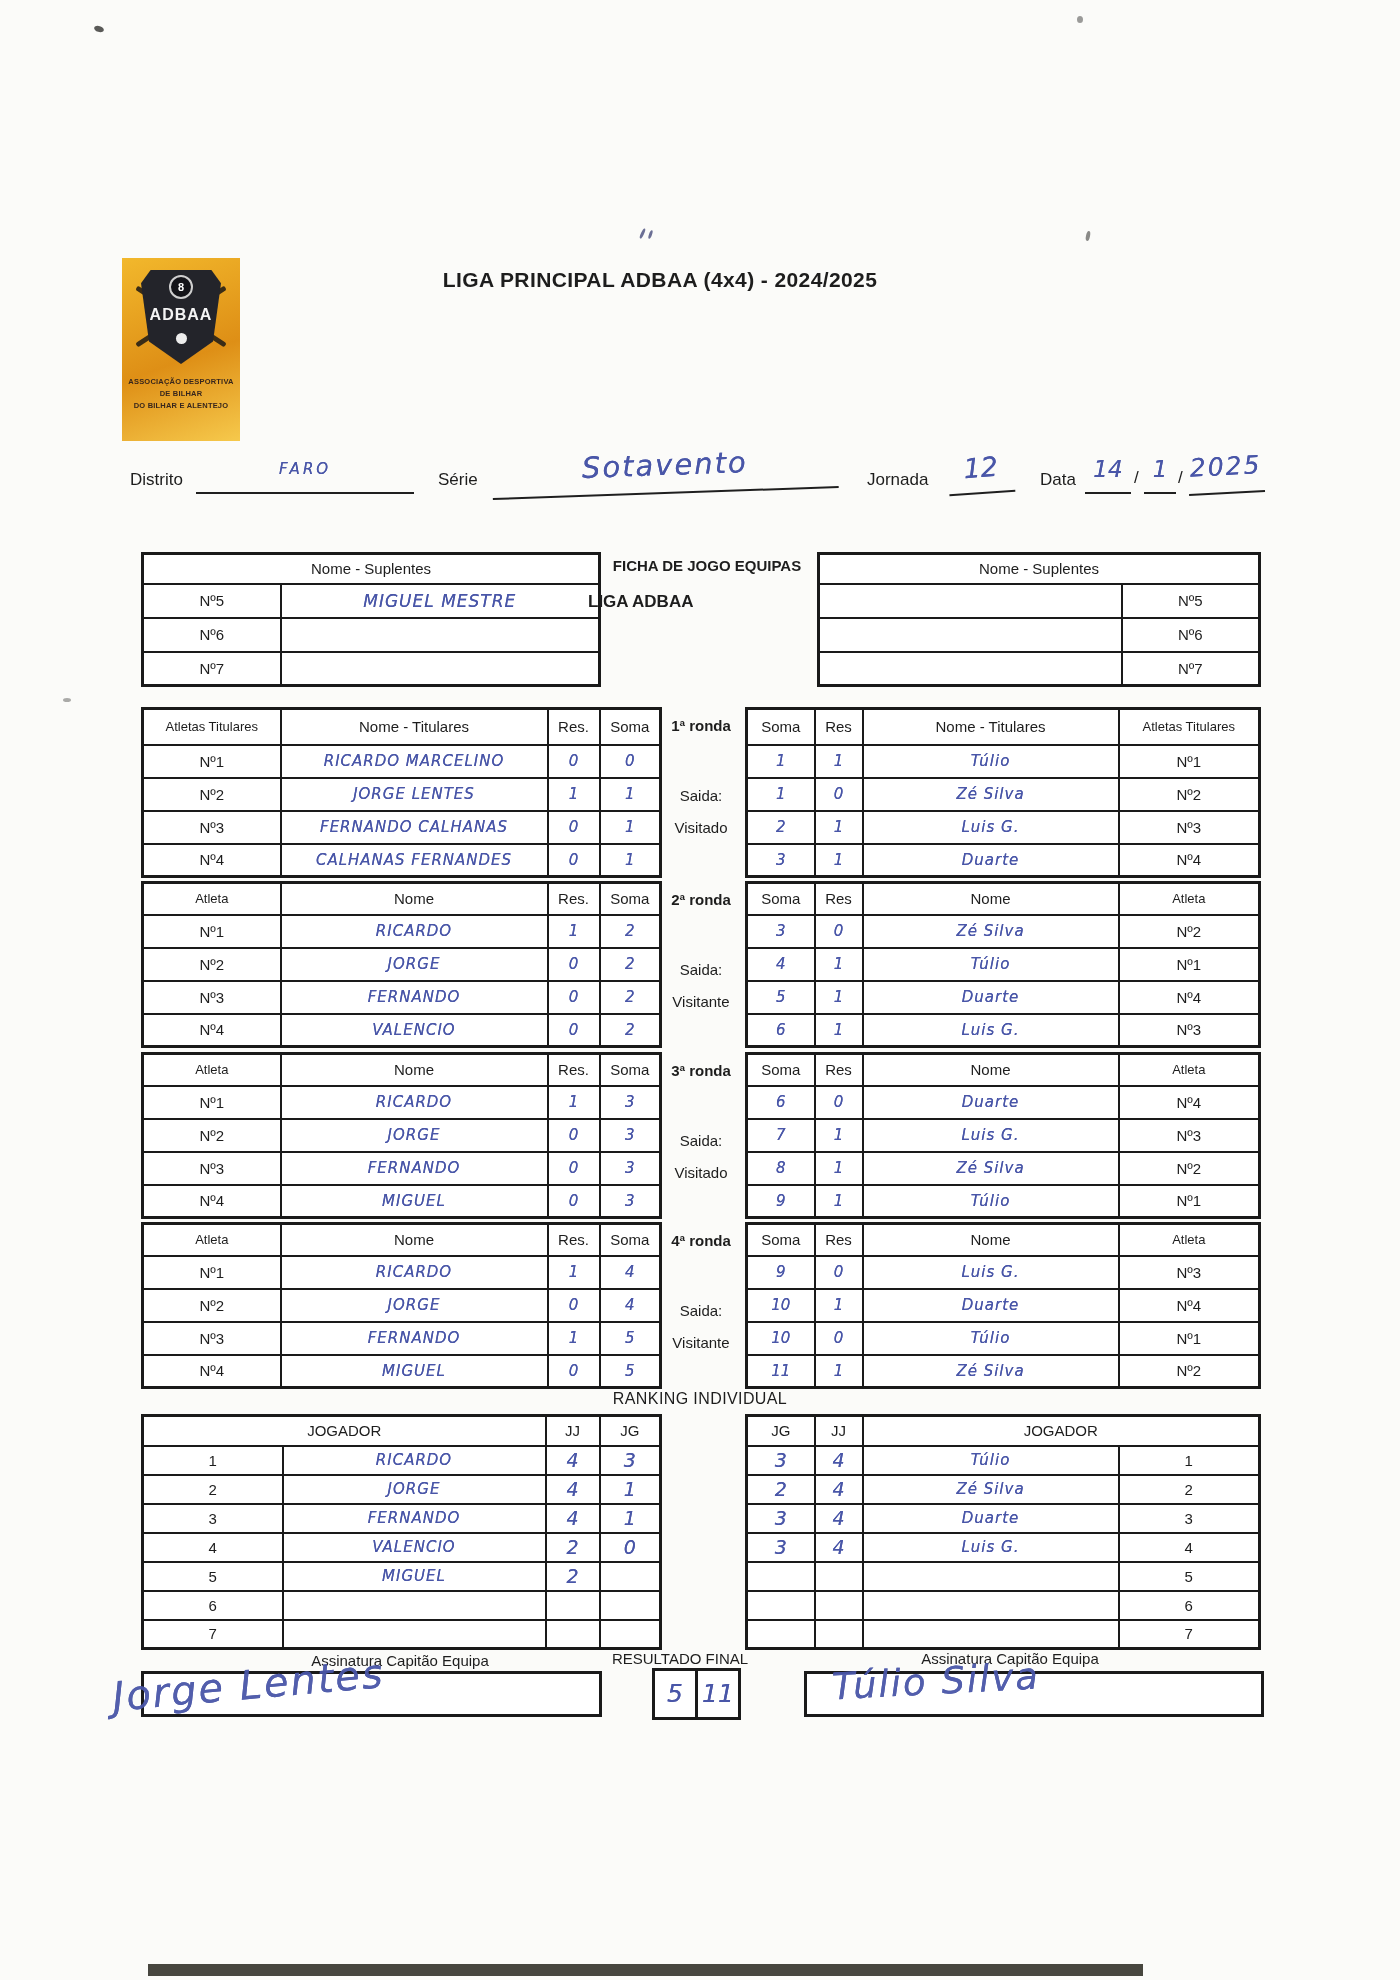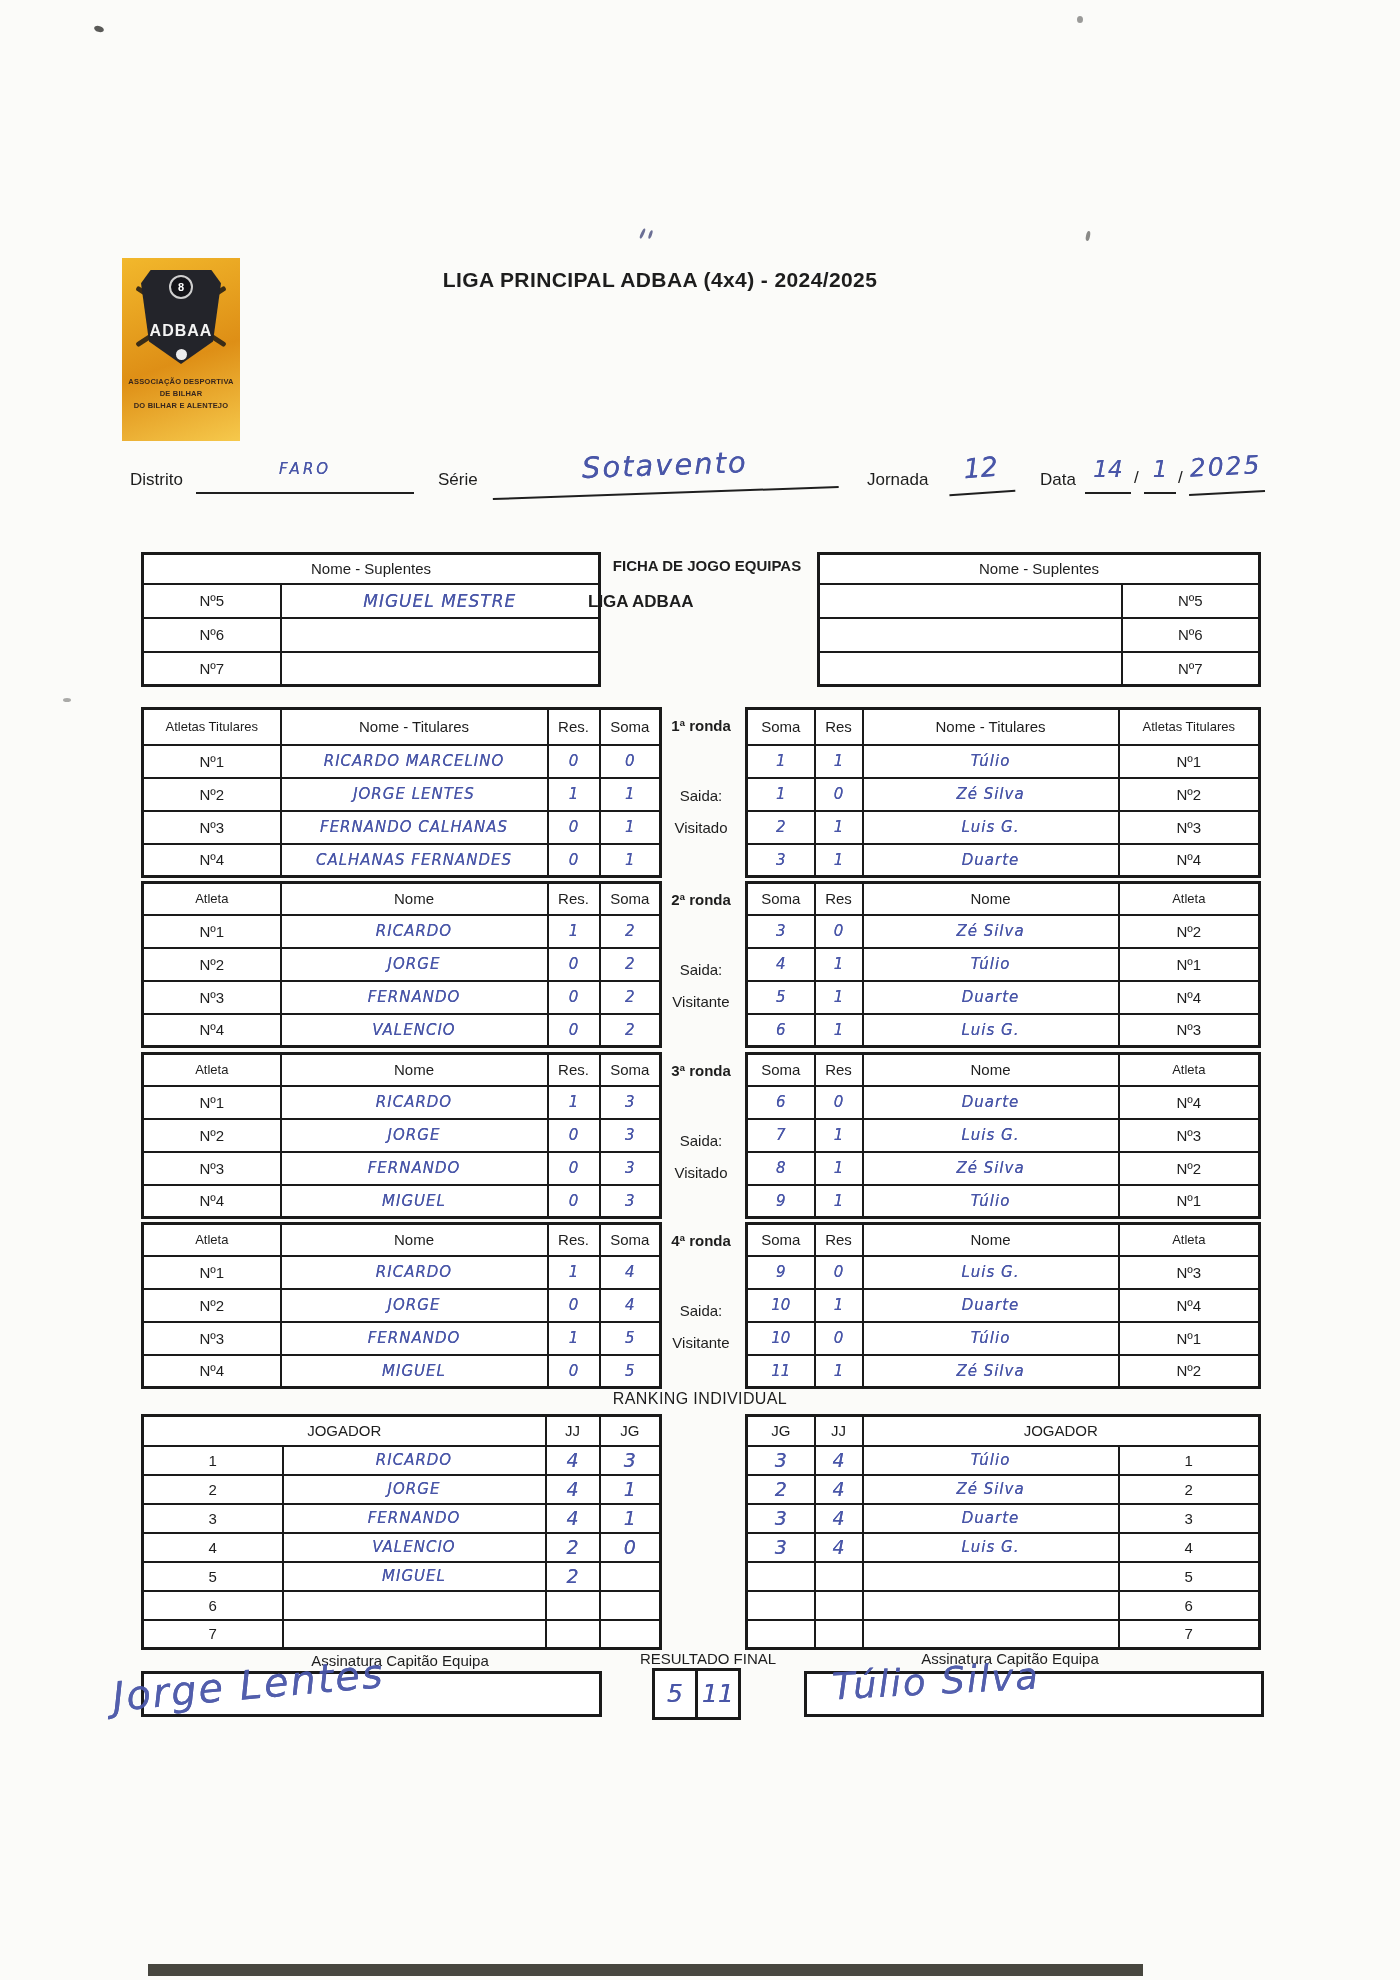--- a/index.html
+++ b/index.html
@@ -13,21 +13,21 @@
   .logo{left:122px;top:258px;width:118px;height:183px;background:linear-gradient(160deg,#f2b82c,#de8f16 55%,#f6c94c)}
   .emblem{position:absolute;left:15px;top:10px;width:88px;height:98px}
   .cue{position:absolute;width:106px;height:5px;background:#3a2c16;left:-9px;top:46px;border-radius:3px}
   .cue.a{transform:rotate(33deg)}
   .cue.b{transform:rotate(-33deg)}
   .shield{position:absolute;left:4px;top:2px;width:80px;height:94px;background:#23242a;
           clip-path:polygon(12% 0,88% 0,100% 14%,90% 76%,50% 100%,10% 76%,0 14%);
           display:flex;flex-direction:column;align-items:center}
   .ball8{margin-top:5px;width:20px;height:20px;border-radius:50%;background:#141419;border:2px solid #cfcfcf;
          color:#fff;font-size:11px;line-height:20px;font-weight:bold;text-align:center;font-style:normal}
-  .adbaa-txt{color:#f4f4f4;font-weight:bold;font-size:16px;letter-spacing:1px;margin-top:23px}
+  .adbaa-txt{color:#f4f4f4;font-weight:bold;font-size:16px;letter-spacing:1px;margin-top:7px}
   .ball-w{width:11px;height:11px;border-radius:50%;background:#ededed;margin-top:9px}
   .org-txt{position:absolute;left:2px;right:2px;top:118px;text-align:center;font-size:7.5px;font-weight:bold;
            color:#37261c;line-height:1.6;letter-spacing:.2px}
 
   
   .title{left:340px;top:268px;width:640px;text-align:center;font-size:21px;font-weight:bold;letter-spacing:.4px}
   .subtitle{left:340px;top:308px;width:640px;text-align:center;font-size:20px;font-weight:bold;letter-spacing:.6px}
 
   
   .mlabel{font-size:17px}
@@ -716,21 +716,21 @@
           <td class="ink nm"></td>
           <td class="pnum">7</td>
         </tr>
       </tbody>
   </table>
 
   <div class="abs sig-label" style="left:220px;top:1652px;width:360px">Assinatura Capitão Equipa</div>
   <div class="abs sigbox" style="left:141px;top:1671px;width:455px;height:40px"></div>
   <div class="abs ink signature" style="left:112px;top:1662px;transform:rotate(-5deg)">Jorge Lentes</div>
 
-  <div class="abs sig-label" style="left:608px;top:1650px;width:200px">RESULTADO FINAL</div>
+  <div class="abs sig-label" style="left:580px;top:1650px;width:200px">RESULTADO FINAL</div>
   <div class="abs" style="left:652px;top:1668px;display:flex">
     <div class="resbox ink d" style="font-size:25px">5</div>
     <div class="resbox ink d" style="font-size:25px">11</div>
   </div>
 
   <div class="abs sig-label" style="left:845px;top:1650px;width:330px">Assinatura Capitão Equipa</div>
   <div class="abs sigbox" style="left:804px;top:1671px;width:454px;height:40px"></div>
   <div class="abs ink signature" style="left:832px;top:1660px;font-size:37px;transform:rotate(-3deg)">Túlio Silva</div>
 
 </div>

